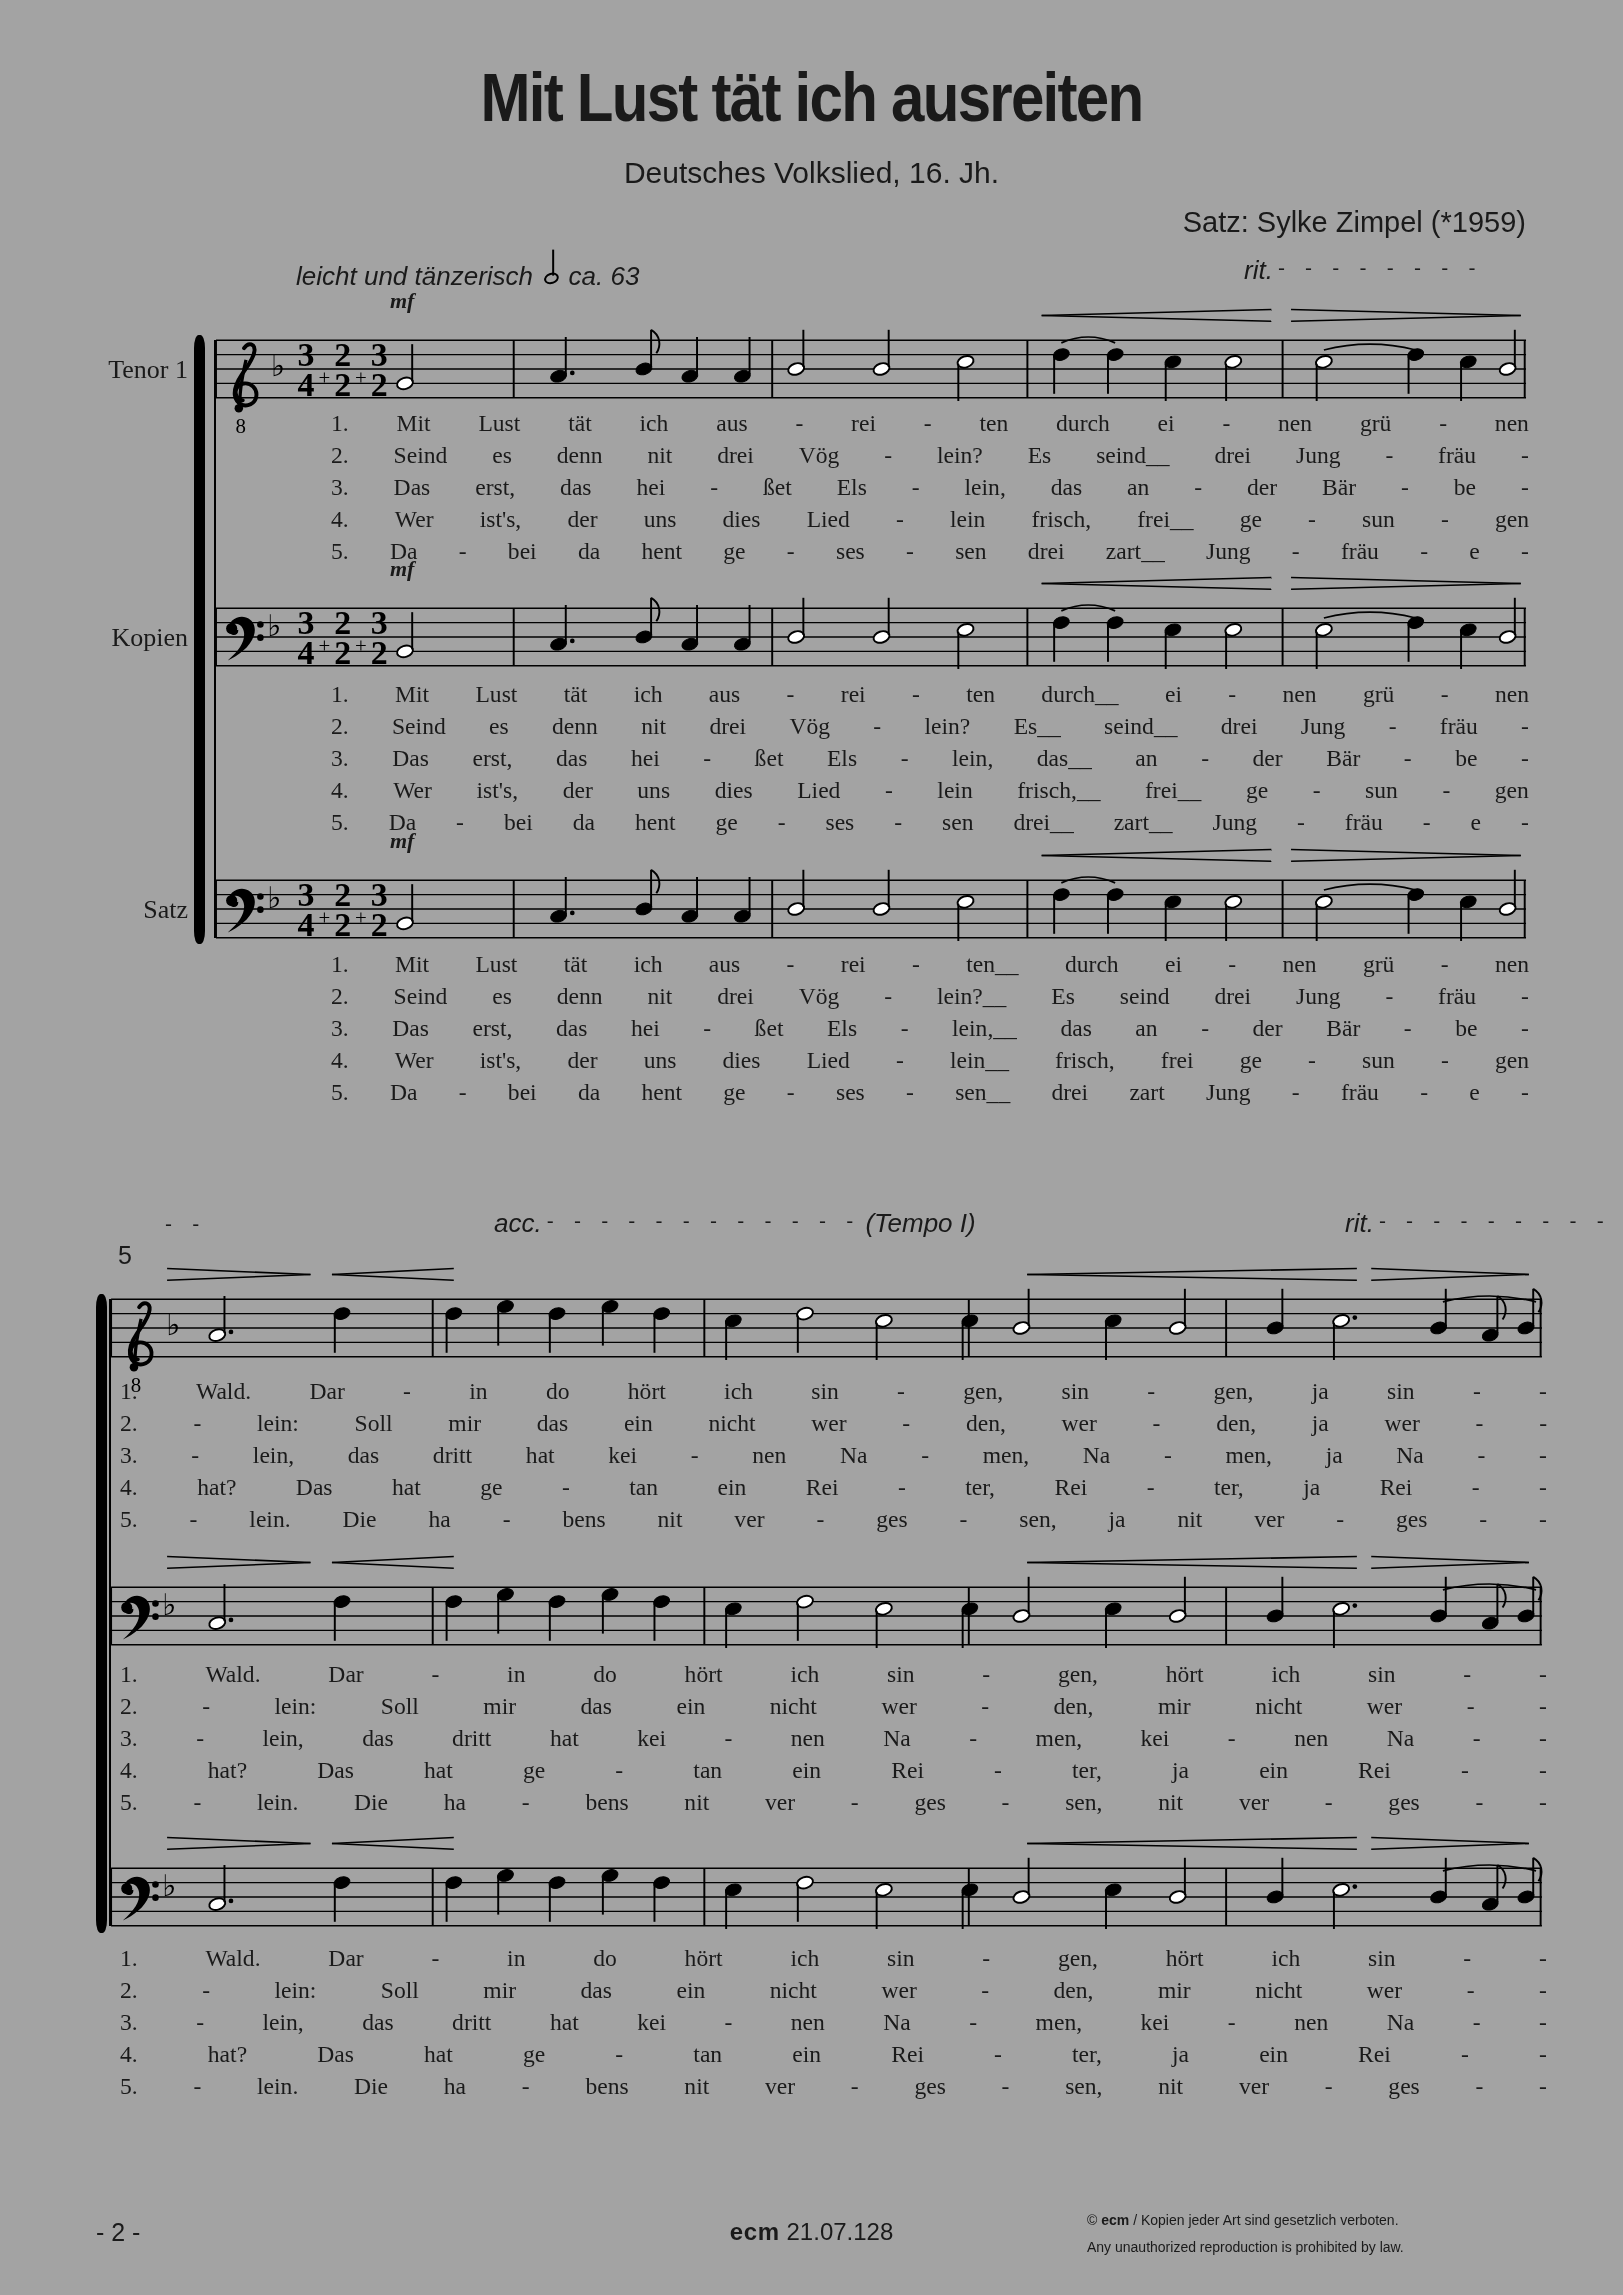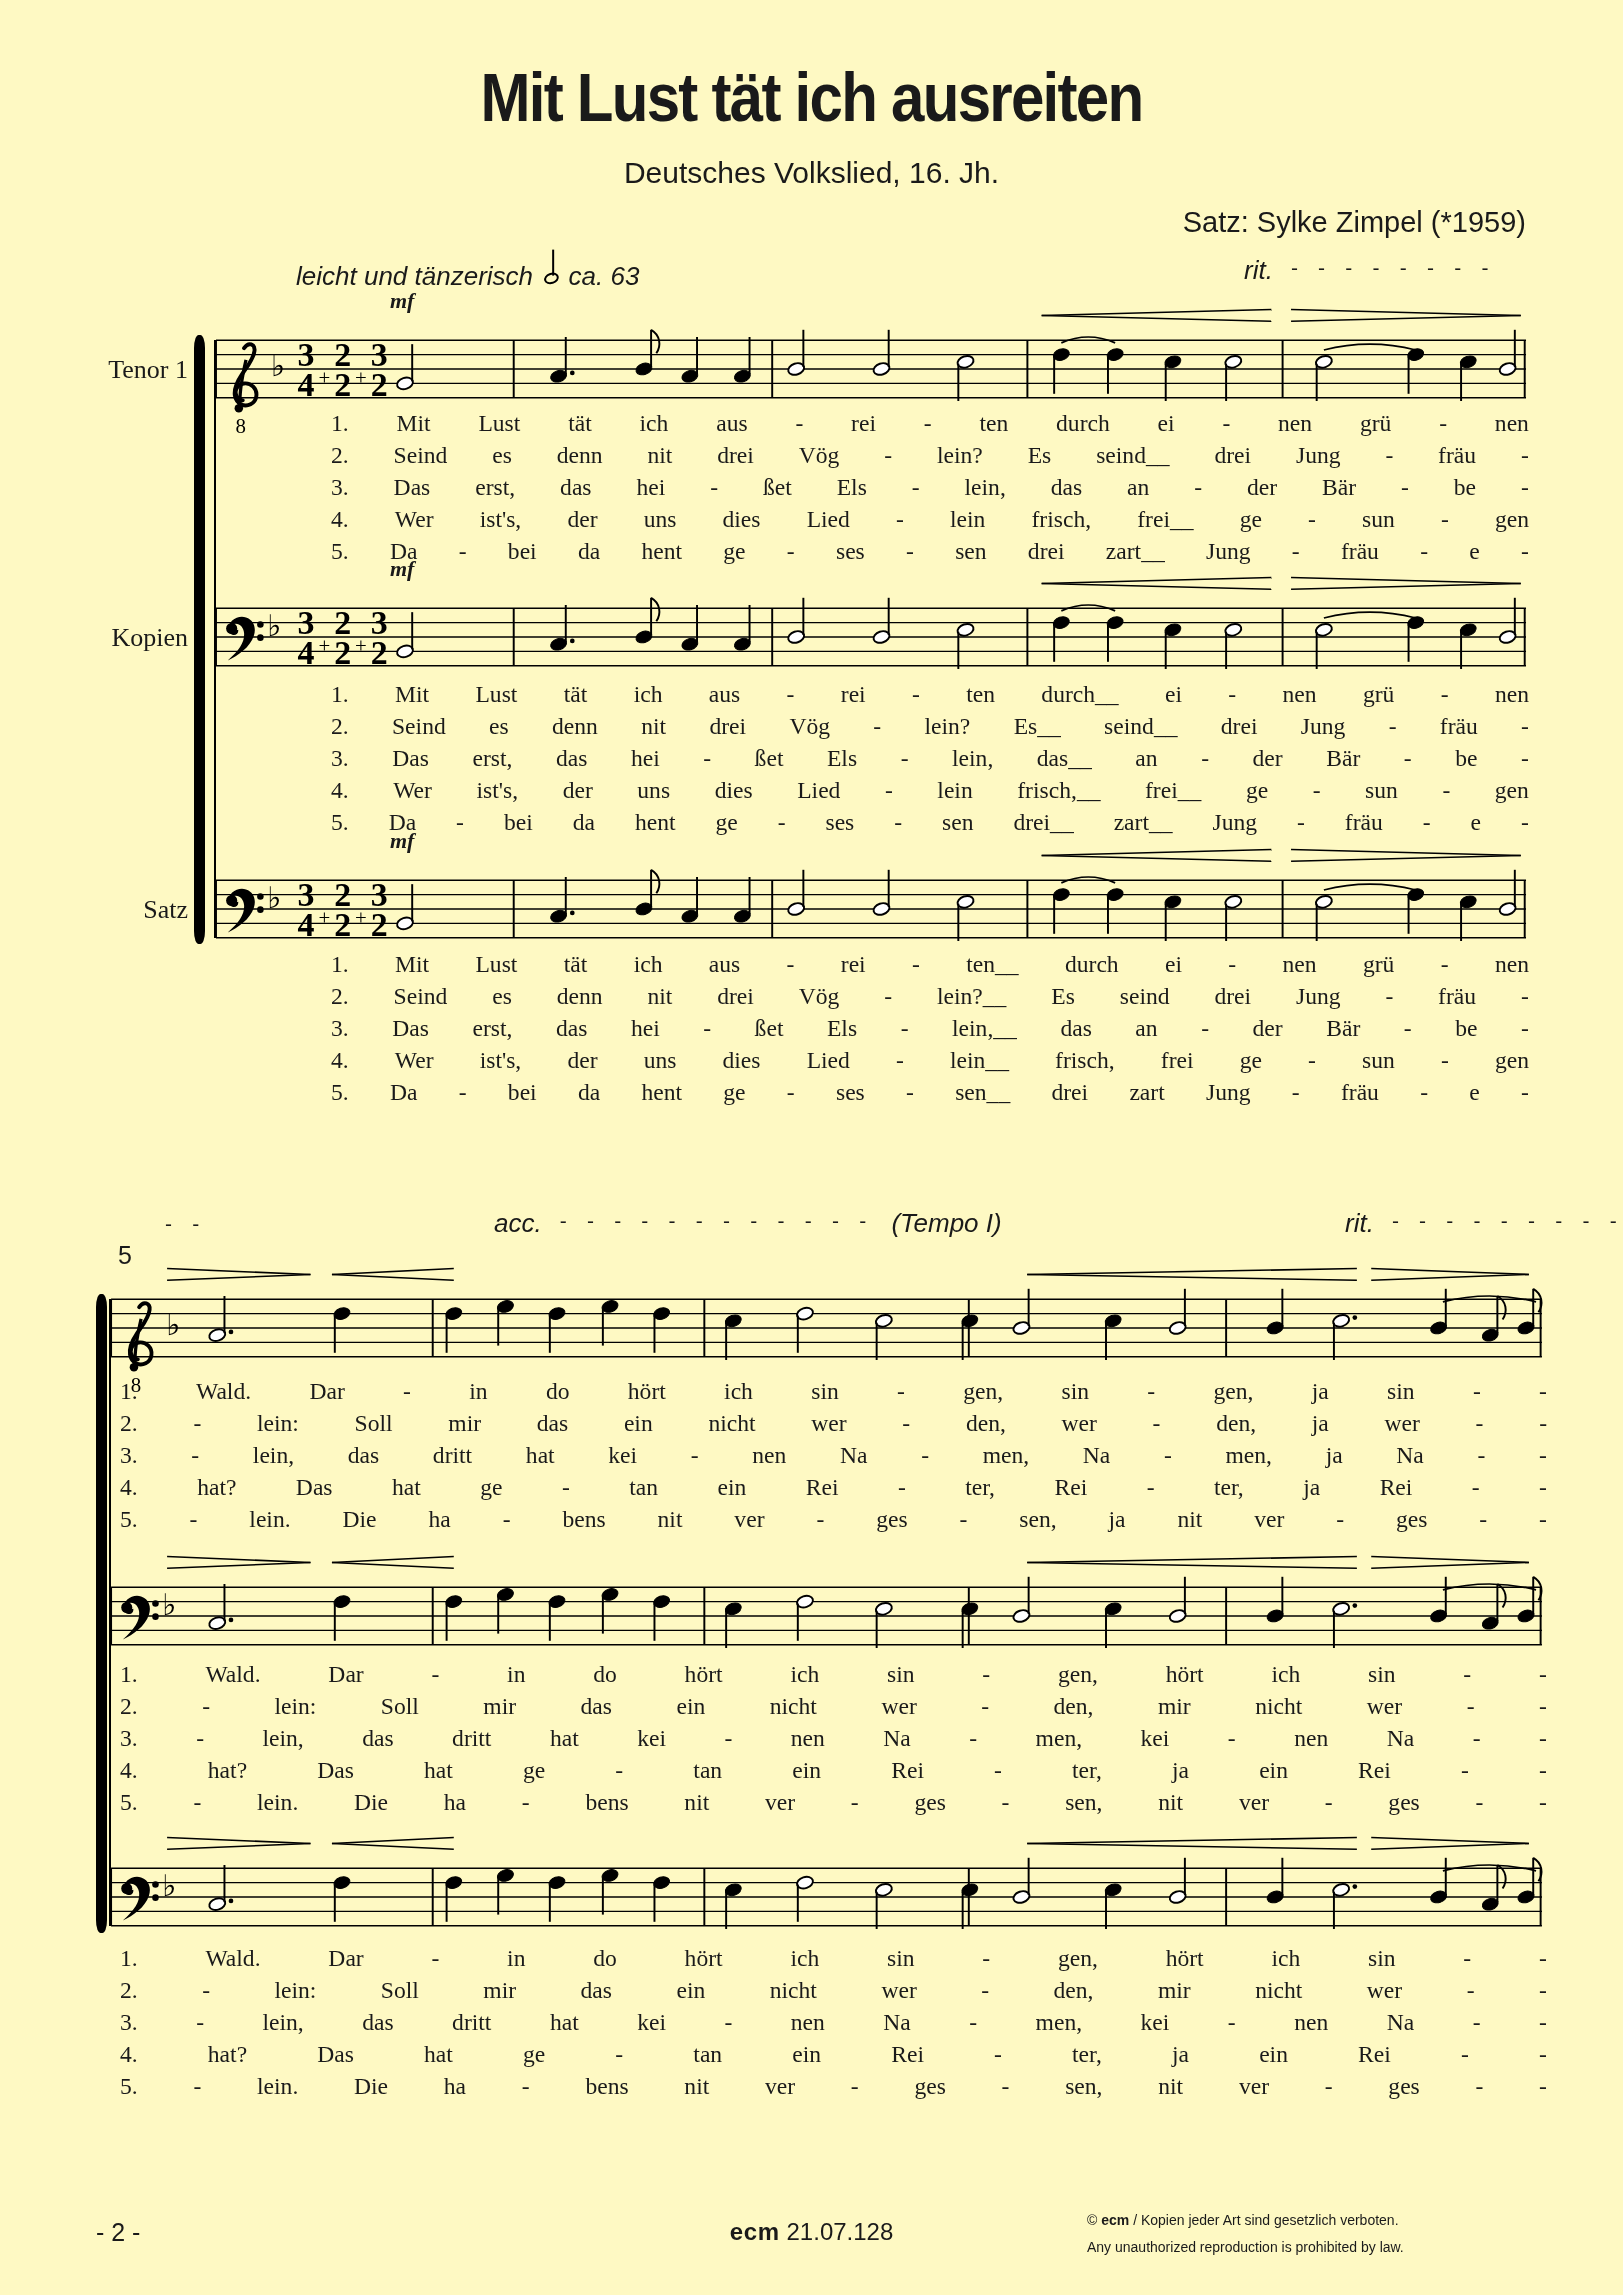--- a/index.html
+++ b/index.html
@@ -1,28 +1,28 @@
 <!DOCTYPE html>
 <html style="font-size:10.5px"><head>
 <meta charset="utf-8">
 <style>
   html,body{margin:0;padding:0;background:#f8f8f6;}
-  .page{position:relative;width:1623px;height:2295px;background:#fef9c3;outline:0.7px solid #999;
+  .page{position:relative;width:1623px;height:2295px;background:#a3a3a3;outline:0.7px solid #999;
         font-family:"Liberation Sans",sans-serif;color:#1a1a1a;overflow:hidden;}
   .abs{position:absolute;}
   
   .title{left:0;right:0;top:58px;text-align:center;}
   .title span{display:inline-block;font-size:69px;font-weight:700;letter-spacing:-2px;transform:scaleX(.87);white-space:nowrap;}
   .subtitle{left:0;right:0;top:148px;text-align:center;font-size:30px;margin-top:8px;}
   .composer{right:97px;top:206px;font-size:29px;}
   
   .tempo{left:296px;top:261px;font-style:italic;font-size:26px;display:flex;gap:10.5px;align-items:baseline;}
   .halfnote{display:inline-block;width:10.5px;height:7.2px;border:2px solid #000;border-radius:50%;transform:rotate(-18deg);position:relative;top:-1.3px;}
   .halfnote::after{content:"";position:absolute;right:-2px;top:-23.6px;width:2px;height:26px;background:#000;transform:rotate(18deg);}
-  .ritrow{display:flex;gap:18px;align-items:baseline;font-style:italic;font-size:26px;white-space:nowrap;}
+  .ritrow{display:flex;gap:5px;align-items:baseline;font-style:italic;font-size:26px;white-space:nowrap;}
   .dashes{font-style:normal;font-size:21px;letter-spacing:7.2px;position:relative;top:-3.9px;white-space:nowrap;}
   .dyn{font-family:Liberation Serif, serif;font-style:italic;font-weight:700;font-size:22px;}
   .mnum{font-size:25px;}
   
   svg.staff{position:absolute;left:213px;}
   svg.staff.s2{left:108px;}
   .brk{position:absolute;width:10.5px;background:#000;border-radius:4.6px/13px;}
   .sysline{position:absolute;width:2px;background:#000;}
   .stafflabel{position:absolute;left:26px;width:162px;text-align:right;font-family:"Liberation Serif",serif;font-size:26px;}
   

